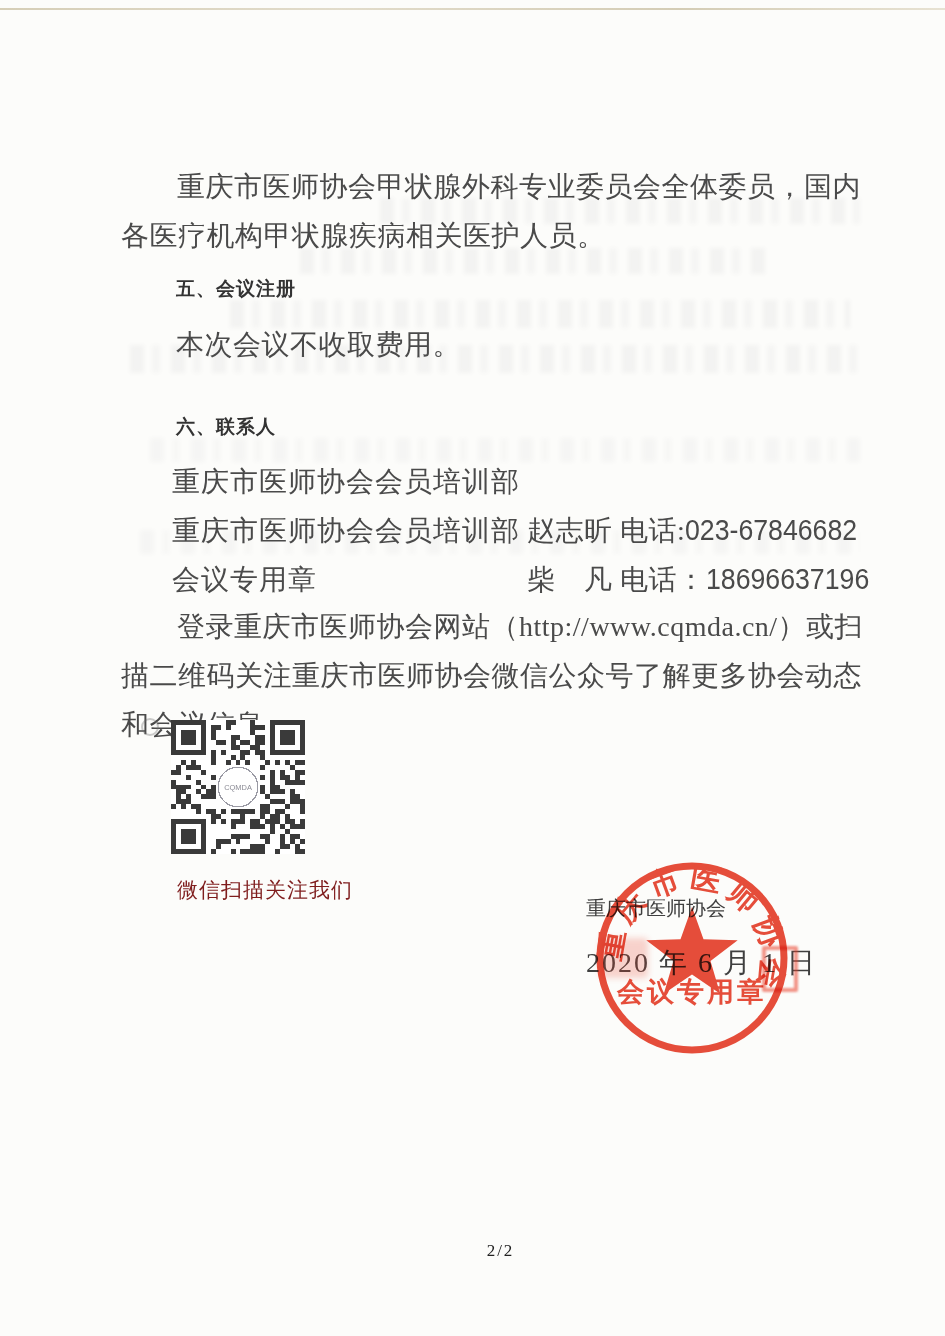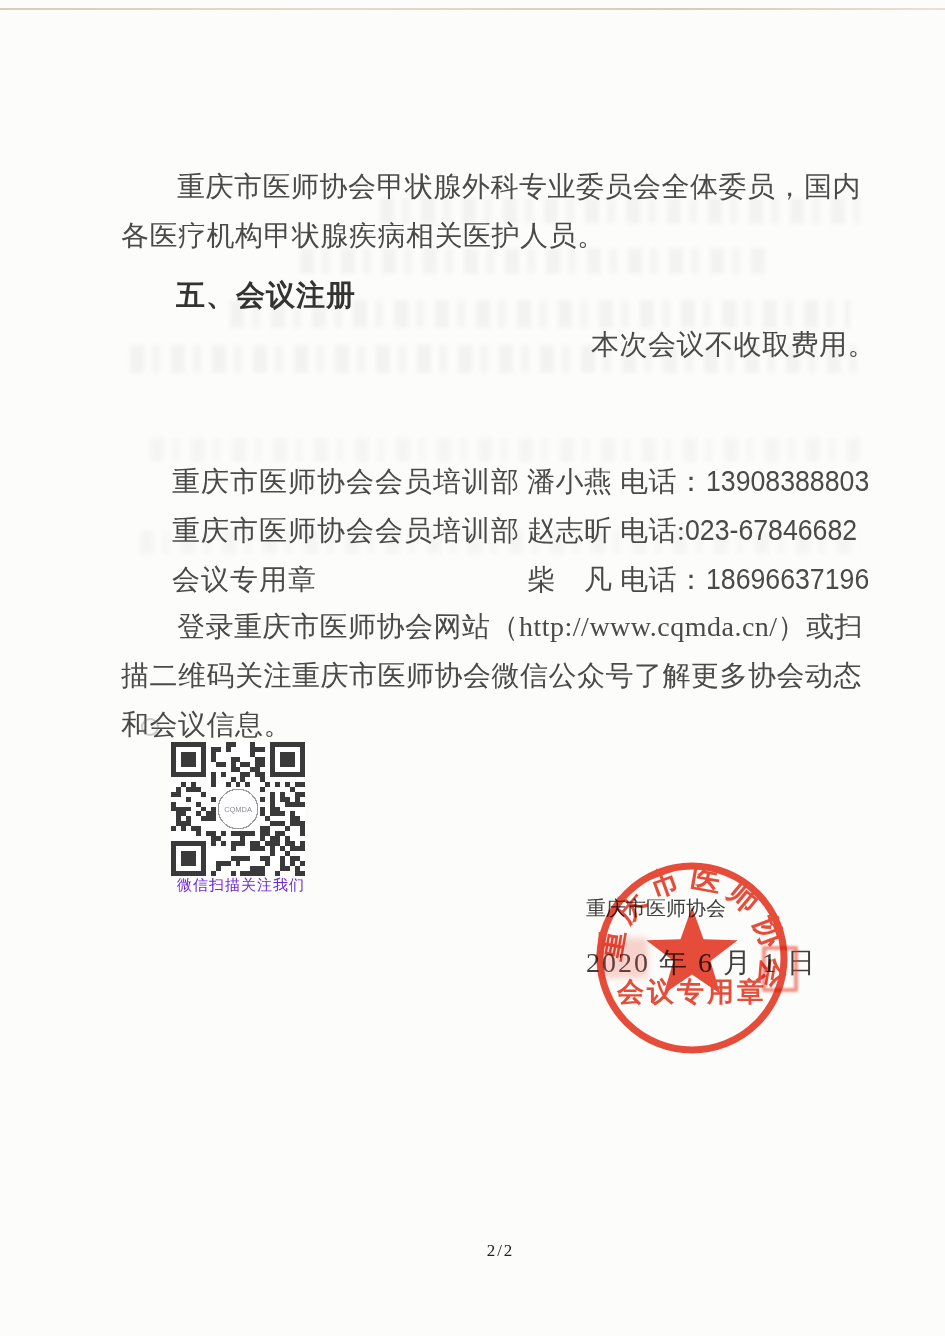--- a/index.html
+++ b/index.html
@@ -23,40 +23,40 @@
     font-size:28px;
     line-height:49px;
     letter-spacing:.5px;
     color:#4a4a4a;
   }
   .indent{text-indent:2em;}
   .heading{
     position:absolute;
     font-family:"Liberation Sans","DejaVu Sans",sans-serif;
     font-weight:bold;
-    font-size:29px;
+    font-size:19px;
     color:#333;
     letter-spacing:1px;
   }
   .contact-row{
     position:absolute;left:172px;width:720px;
     display:flex;align-items:baseline;
     font-size:28px;color:#4a4a4a;
   }
   .contact-org{width:355px;letter-spacing:1px;}
   .contact-detail{letter-spacing:.5px;}
   .contact-phone{
     font-family:"Liberation Sans","DejaVu Sans",sans-serif;
     font-size:29px;letter-spacing:0;
     display:inline-block;transform:scaleX(.92);transform-origin:left;
   }
-  .qr-wrap{position:absolute;left:168px;top:742px;width:140px;height:134px;}
+  .qr-wrap{position:absolute;left:168px;top:720px;width:140px;height:134px;}
   .qr-caption{
     position:absolute;left:177px;top:876px;
-    font-size:15px;color:#6d28d9;letter-spacing:1px;
+    font-size:21px;color:#7f1d1d;letter-spacing:1px;
     font-family:"Liberation Sans","DejaVu Sans",sans-serif;
   }
   .signature-org{
     position:absolute;left:586px;top:895px;
     font-size:20px;color:#3f3f3f;letter-spacing:0;
   }
   .signature-date{
     position:absolute;left:586px;top:944px;
     font-size:28px;color:#3f3f3f;letter-spacing:2px;
   }
@@ -103,29 +103,26 @@
   <div class="smudge" style="left:380px;top:198px;width:480px;height:26px;"></div>
   <div class="smudge" style="left:300px;top:248px;width:470px;height:26px;"></div>
   <div class="smudge" style="left:230px;top:300px;width:620px;height:28px;"></div>
   <div class="smudge" style="left:130px;top:345px;width:730px;height:28px;"></div>
   <div class="smudge" style="left:150px;top:438px;width:710px;height:24px;opacity:.07;"></div>
   <div class="smudge" style="left:140px;top:530px;width:720px;height:24px;opacity:.07;"></div>
 
   <div class="body-text indent" style="left:121px;top:162px;width:760px;">重庆市医师协会甲状腺外科专业委员会全体委员，国内各医疗机构甲状腺疾病相关医护人员。</div>
 
   <div class="heading" style="left:176px;top:276px;">五、会议注册</div>
-  <div class="body-text" style="left:176px;top:320px;width:700px;text-align:right;">本次会议不收取费用。</div>
-
+  <div class="body-text" style="left:176px;top:320px;width:700px;">本次会议不收取费用。</div>
+
+  <div class="heading" style="left:176px;top:414px;">六、联系人</div>
 
   <div class="contact-row" style="top:463px;">
     <span class="contact-org">重庆市医师协会会员培训部</span>
-    <span class="contact-detail">
-      <span>潘小燕</span>
-      <span>电话：</span><span class="contact-phone">13908388803</span>
-    </span>
   </div>
   <div class="contact-row" style="top:512px;">
     <span class="contact-org">重庆市医师协会会员培训部</span>
     <span class="contact-detail">
       <span>赵志昕</span>
       <span>电话:</span><span class="contact-phone">023-67846682</span>
     </span>
   </div>
   <div class="contact-row" style="top:561px;">
     <span class="contact-org">会议专用章</span>

